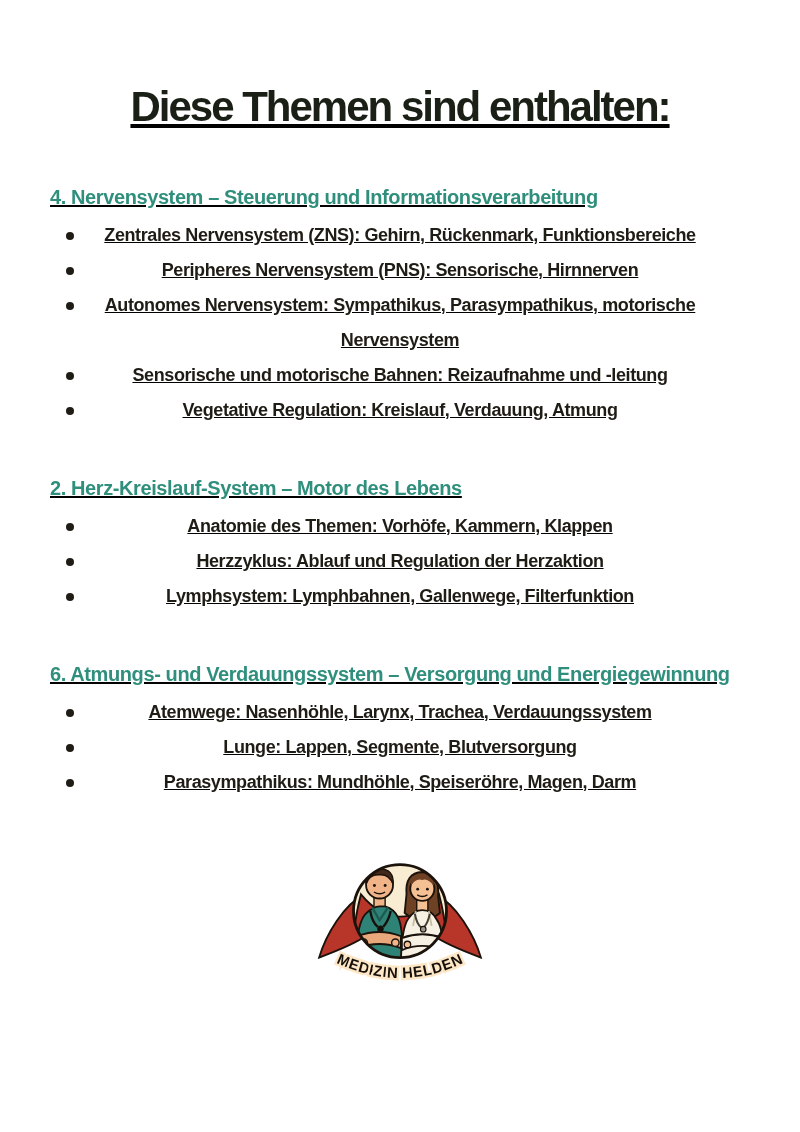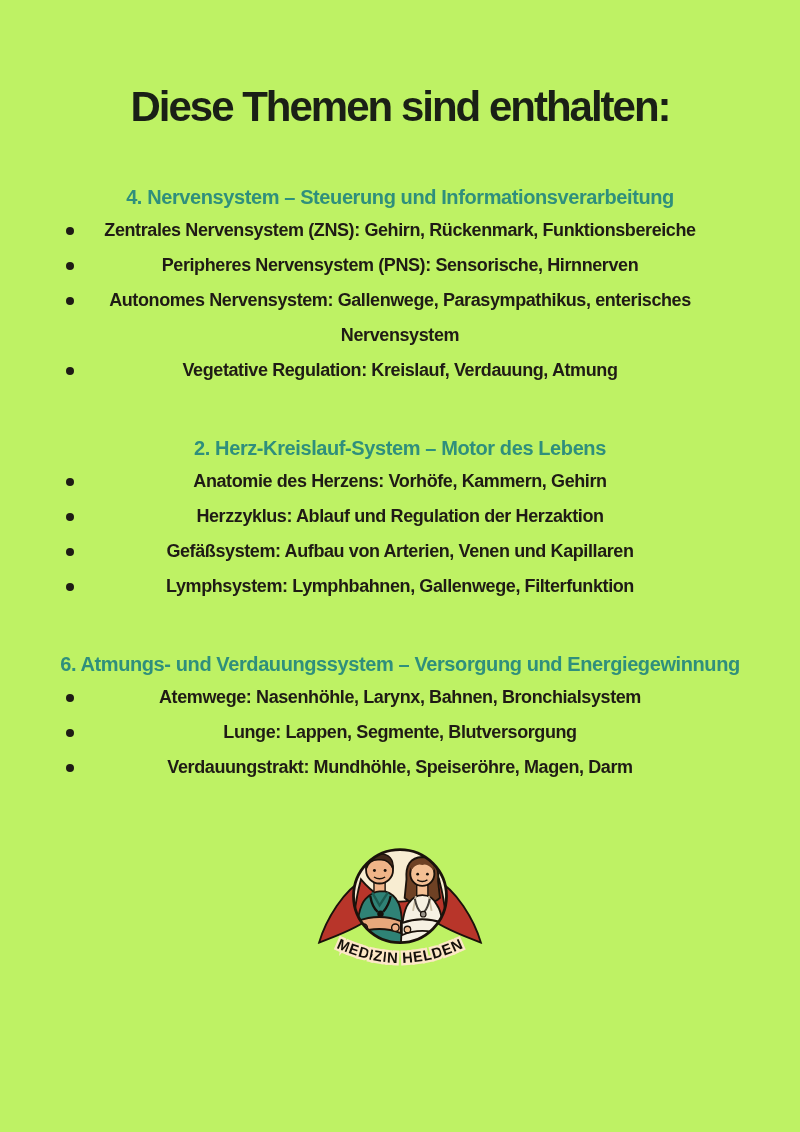--- a/index.html
+++ b/index.html
@@ -5,48 +5,50 @@
   * { margin: 0; padding: 0; box-sizing: border-box; }
   html, body { width: 800px; }
   body {
     background: #fde7c6;
     font-family: "Liberation Sans", "DejaVu Sans", sans-serif;
   }
   .page {
     position: relative;
     width: 800px;
     height: 1132px;
-    background: #bef264;
+    background: #ffffff;
     overflow: hidden;
+    text-decoration: underline;
   }
   .page-title {
     padding-top: 80px;
     text-align: center;
     font-size: 42px;
     line-height: 1.3;
     font-weight: 800;
     letter-spacing: -2px;
     color: #1a2016;
   }
   .content {
     width: 700px;
     margin: 0 auto;
   }
   .topic-section { margin-top: 44px; }
   .topic-section:first-of-type { margin-top: 46px; }
   .section-heading {
-    text-align: center;
+    text-align: left;
     font-size: 20px;
     line-height: 32px;
     font-weight: bold;
     letter-spacing: -0.4px;
     color: #2f8f7c;
   }
   ul.topic-list {
     list-style: none;
+    margin-top: 5px;
   }
   li.item {
     position: relative;
     padding: 0 30px;
   }
   .item-text {
     display: block;
     max-width: 650px;
     margin: 0 auto;
     text-align: center;
@@ -96,65 +98,65 @@
         <li class="item">
           <span class="dot"></span>
           <span class="item-text">Zentrales Nervensystem (ZNS): Gehirn, Rückenmark, Funktionsbereiche</span>
         </li>
         <li class="item">
           <span class="dot"></span>
           <span class="item-text">Peripheres Nervensystem (PNS): Sensorische, Hirnnerven</span>
         </li>
         <li class="item">
           <span class="dot"></span>
-          <span class="item-text">Autonomes Nervensystem: Gallenwege, Parasympathikus, enterisches Nervensystem</span>
+          <span class="item-text">Autonomes Nervensystem: Sympathikus, Parasympathikus, motorische Nervensystem</span>
+        </li>
+        <li class="item">
+          <span class="dot"></span>
+          <span class="item-text">Sensorische und motorische Bahnen: Reizaufnahme und -leitung</span>
         </li>
         <li class="item">
           <span class="dot"></span>
           <span class="item-text">Vegetative Regulation: Kreislauf, Verdauung, Atmung</span>
         </li>
       </ul>
     </section>
 
     <section class="topic-section">
       <h2 class="section-heading">2. Herz-Kreislauf-System – Motor des Lebens</h2>
       <ul class="topic-list">
         <li class="item">
           <span class="dot"></span>
-          <span class="item-text">Anatomie des Herzens: Vorhöfe, Kammern, Gehirn</span>
+          <span class="item-text">Anatomie des Themen: Vorhöfe, Kammern, Klappen</span>
         </li>
         <li class="item">
           <span class="dot"></span>
           <span class="item-text">Herzzyklus: Ablauf und Regulation der Herzaktion</span>
-        </li>
-        <li class="item">
-          <span class="dot"></span>
-          <span class="item-text">Gefäßsystem: Aufbau von Arterien, Venen und Kapillaren</span>
         </li>
         <li class="item">
           <span class="dot"></span>
           <span class="item-text">Lymphsystem: Lymphbahnen, Gallenwege, Filterfunktion</span>
         </li>
       </ul>
     </section>
 
     <section class="topic-section">
       <h2 class="section-heading">6. Atmungs- und Verdauungssystem – Versorgung und Energiegewinnung</h2>
       <ul class="topic-list">
         <li class="item">
           <span class="dot"></span>
-          <span class="item-text">Atemwege: Nasenhöhle, Larynx, Bahnen, Bronchialsystem</span>
+          <span class="item-text">Atemwege: Nasenhöhle, Larynx, Trachea, Verdauungssystem</span>
         </li>
         <li class="item">
           <span class="dot"></span>
           <span class="item-text">Lunge: Lappen, Segmente, Blutversorgung</span>
         </li>
         <li class="item">
           <span class="dot"></span>
-          <span class="item-text">Verdauungstrakt: Mundhöhle, Speiseröhre, Magen, Darm</span>
+          <span class="item-text">Parasympathikus: Mundhöhle, Speiseröhre, Magen, Darm</span>
         </li>
       </ul>
     </section>
 
   </div>
 
   <div class="logo-wrap">
     <svg width="186" height="158" viewBox="0 0 200 170">
       <defs>
         <clipPath id="circleClip">

